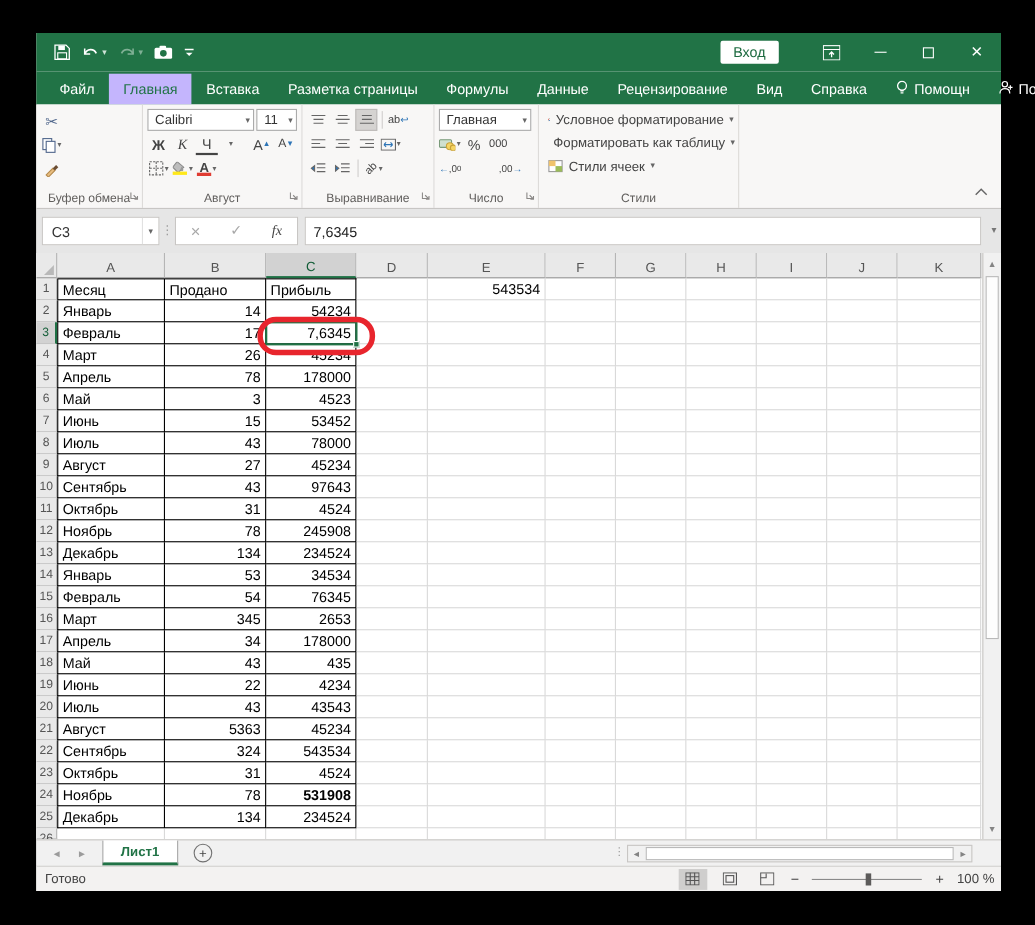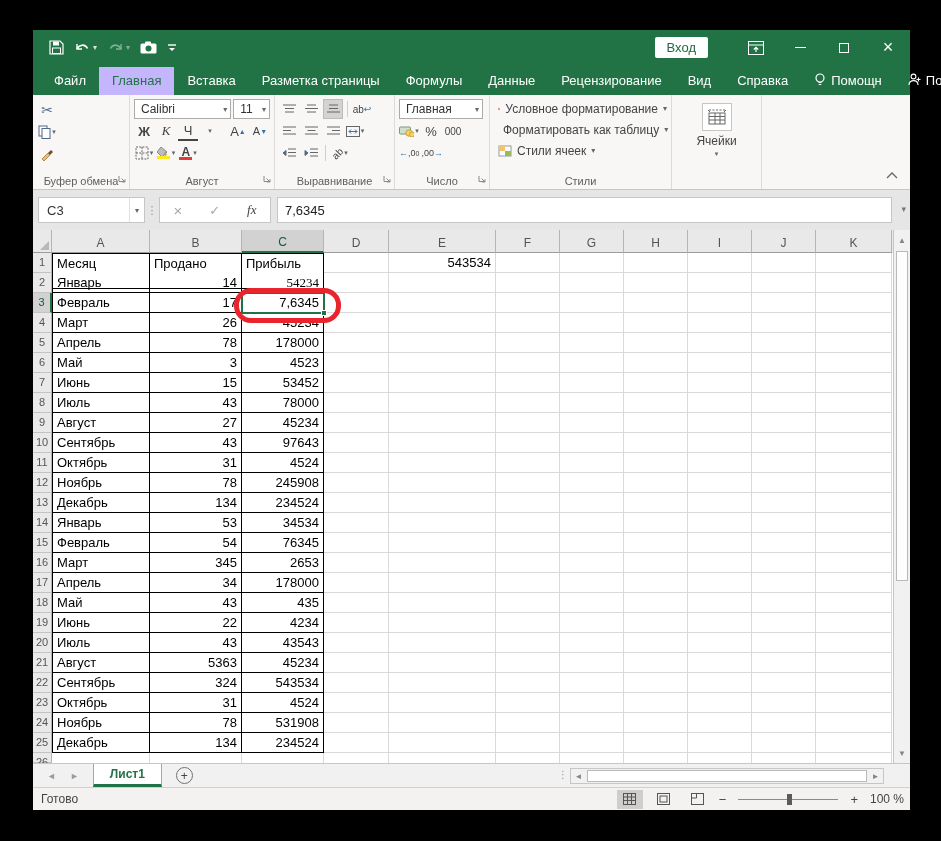--- a/index.html
+++ b/index.html
@@ -66,21 +66,21 @@
   .corner:after{content:"";position:absolute;right:2px;bottom:2px;border-style:solid;border-width:0 0 9px 9px;border-color:transparent transparent #b8b8b8 transparent;}
   .grow{display:flex;height:20px;}
   .grow.partial{height:10px;overflow:hidden;}
   .rhead{width:19px;background:#e9e9e9;border-right:1px solid #b5b5b5;border-bottom:1px solid #c3c3c3;
     font-size:11px;color:#555;text-align:center;line-height:19px;flex:0 0 19px;}
   .rhead.selrow{background:#d2d2d2;border-right:2px solid #1e7145;color:#115c36;}
   .cell{height:20px;border-right:1px solid #d9d9d9;border-bottom:1px solid #d9d9d9;font-size:13px;color:#000;
     padding:0 4px;line-height:19px;white-space:nowrap;overflow:hidden;}
   .cell.tbl{border-right:1px solid #000;border-bottom:1px solid #000;}
   .cell.tbl-left{border-left:1px solid #000;}
-  .cell.tbl-top{border-top:1px solid #000;height:36px;}
+  .cell.tbl-top{border-top:1px solid #000;height:20px;}
   .cell.num{text-align:right;}
   .selectionbox{position:absolute;border:2px solid #217346;background:transparent;z-index:5;}
   .fillhandle{position:absolute;right:-4px;bottom:-4px;width:6px;height:6px;background:#217346;border:1px solid #fff;}
   .redoval{position:absolute;border:5px solid #e8252d;border-radius:17px;z-index:9;}
   
   .vscroll{position:absolute;top:0;right:0;bottom:0;width:17px;background:#f1f1f1;border-left:1px solid #c8c6c4;display:flex;flex-direction:column;}
   .varrow{height:20px;display:flex;align-items:center;justify-content:center;color:#848484;font-size:8px;flex:0 0 20px;}
   .vthumb{margin:1px 2px;background:#fdfdfd;border:1px solid #b9b9b9;height:330px;}
   .vspacer{flex:1;}
   
@@ -387,21 +387,21 @@
         </span>
         <span class="mini" style="font-size:13px;">%</span>
         <span class="mini" style="font-size:10px;letter-spacing:0;">000</span>
       </div>
       <div class="rrow">
         <span class="mini" style="font-size:9px;">
             <span style="color:#2e75b6;">←</span>
             <span>,0</span>
             <sup style="font-size:7px;">0</sup>
           </span>
-        <span class="mini" style="font-size:9px;">
+        <span class="mini" style="font-size:9px;margin-left:32px;">
             <span>,00</span>
             <span style="color:#2e75b6;">→</span>
           </span>
       </div>
       <div class="glabel">Число</div>
       <span class="launcher">
         <svg width="8" height="8" viewBox="0 0 8 8">
             <path d="M1 1v5.5h5.5M3.5 3.5L7 7M7 4.2V7H4.2" fill="none" stroke="#8a8886"></path>
           </svg>
       </span>
@@ -432,35 +432,20 @@
             <rect x="1" y="2" width="12" height="10" fill="#fff" stroke="#999"></rect>
             <rect x="1" y="2" width="6" height="5" fill="#f0c36c"></rect>
             <rect x="7" y="7" width="6" height="5" fill="#9bbb59"></rect>
           </svg>
         <span>Стили ячеек</span>
           <span class="car">▾</span>
       </div>
       <div class="glabel">Стили</div>
     </div>
 
-    <div class="rgroup" style="width:90px;">
-      <div class="boxedbtn">
-        <span class="iconbox">
-            <svg width="20" height="16" viewBox="0 0 20 16">
-              <path d="M2 1h16" stroke="#666" stroke-dasharray="2 1.5"></path>
-              <path d="M1 1l2 2M19 1l-2 2" stroke="#666"></path>
-              <rect x="2" y="4" width="16" height="11" fill="#fff" stroke="#666"></rect>
-              <path d="M2 7.5h16M2 11h16M8 4v11M13 4v11" stroke="#666"></path>
-            </svg>
-          </span>
-        <span>Ячейки</span>
-        <span style="font-size:7px;color:#666;margin-top:2px;">▾</span>
-      </div>
-
-    </div>
 
 
     <span class="collapse">
       <svg width="12" height="8" viewBox="0 0 12 8">
           <path d="M1 7L6 2l5 5" fill="none" stroke="#666" stroke-width="1.3"></path>
         </svg>
     </span>
   </div>
 
   <div class="fbar">
@@ -507,21 +492,21 @@
           <div class="cell" style="width: 64px;"></div>
           <div class="cell" style="width: 64px;"></div>
           <div class="cell" style="width: 64px;"></div>
           <div class="cell" style="width: 64px;"></div>
           <div class="cell" style="width: 76px;"></div>
         </div>
         <div class="grow">
           <div class="rhead">2</div>
           <div class="cell tbl tbl-left" style="width: 98px;">Январь</div>
           <div class="cell tbl num" style="width: 92px;">14</div>
-          <div class="cell tbl num" style="width: 82px; font-family: Liberation Serif, serif;">54234</div>
+          <div class="cell tbl num" style="width: 82px;">54234</div>
           <div class="cell" style="width: 65px;"></div>
           <div class="cell num" style="width: 107px;"></div>
           <div class="cell" style="width: 64px;"></div>
           <div class="cell" style="width: 64px;"></div>
           <div class="cell" style="width: 64px;"></div>
           <div class="cell" style="width: 64px;"></div>
           <div class="cell" style="width: 64px;"></div>
           <div class="cell" style="width: 76px;"></div>
         </div>
         <div class="grow">
@@ -815,21 +800,21 @@
           <div class="cell" style="width: 64px;"></div>
           <div class="cell" style="width: 64px;"></div>
           <div class="cell" style="width: 64px;"></div>
           <div class="cell" style="width: 64px;"></div>
           <div class="cell" style="width: 76px;"></div>
         </div>
         <div class="grow">
           <div class="rhead">24</div>
           <div class="cell tbl tbl-left" style="width: 98px;">Ноябрь</div>
           <div class="cell tbl num" style="width: 92px;">78</div>
-          <div class="cell tbl num" style="width: 82px;">531908</div>
+          <div class="cell tbl num" style="width: 82px; font-weight: bold;">531908</div>
           <div class="cell" style="width: 65px;"></div>
           <div class="cell num" style="width: 107px;"></div>
           <div class="cell" style="width: 64px;"></div>
           <div class="cell" style="width: 64px;"></div>
           <div class="cell" style="width: 64px;"></div>
           <div class="cell" style="width: 64px;"></div>
           <div class="cell" style="width: 64px;"></div>
           <div class="cell" style="width: 76px;"></div>
         </div>
         <div class="grow">

